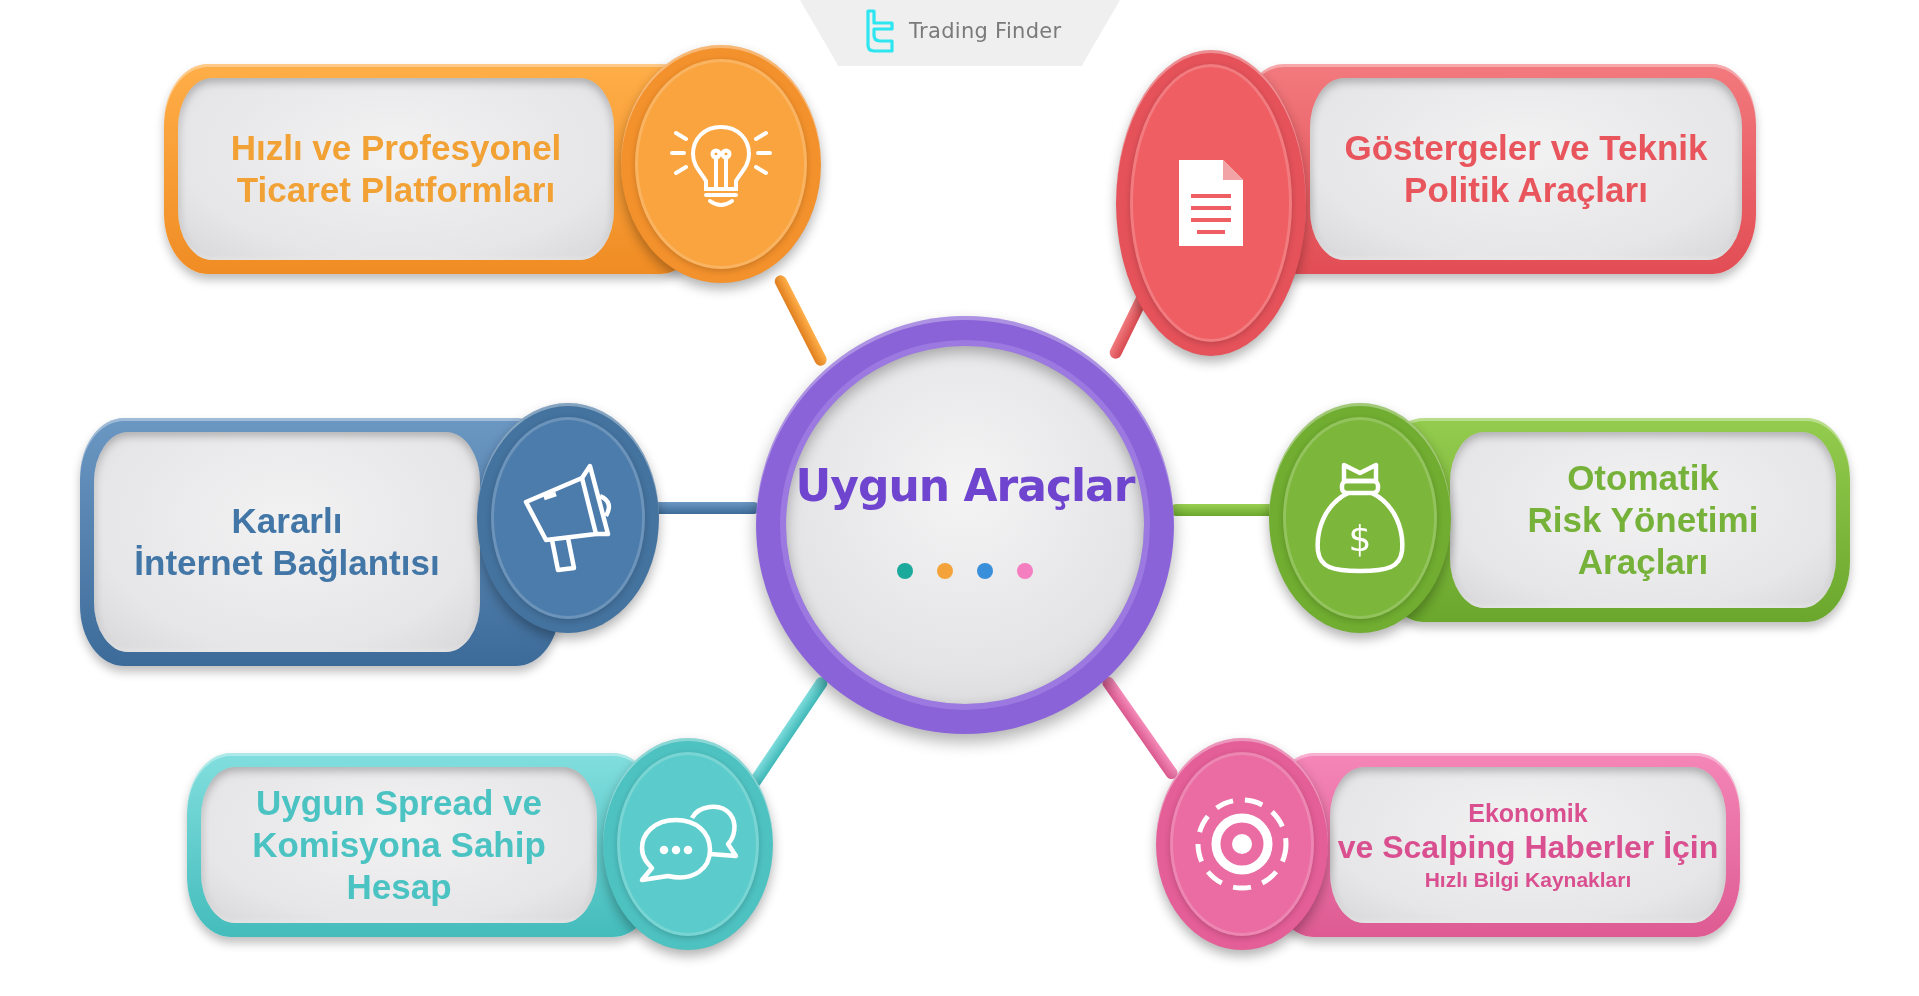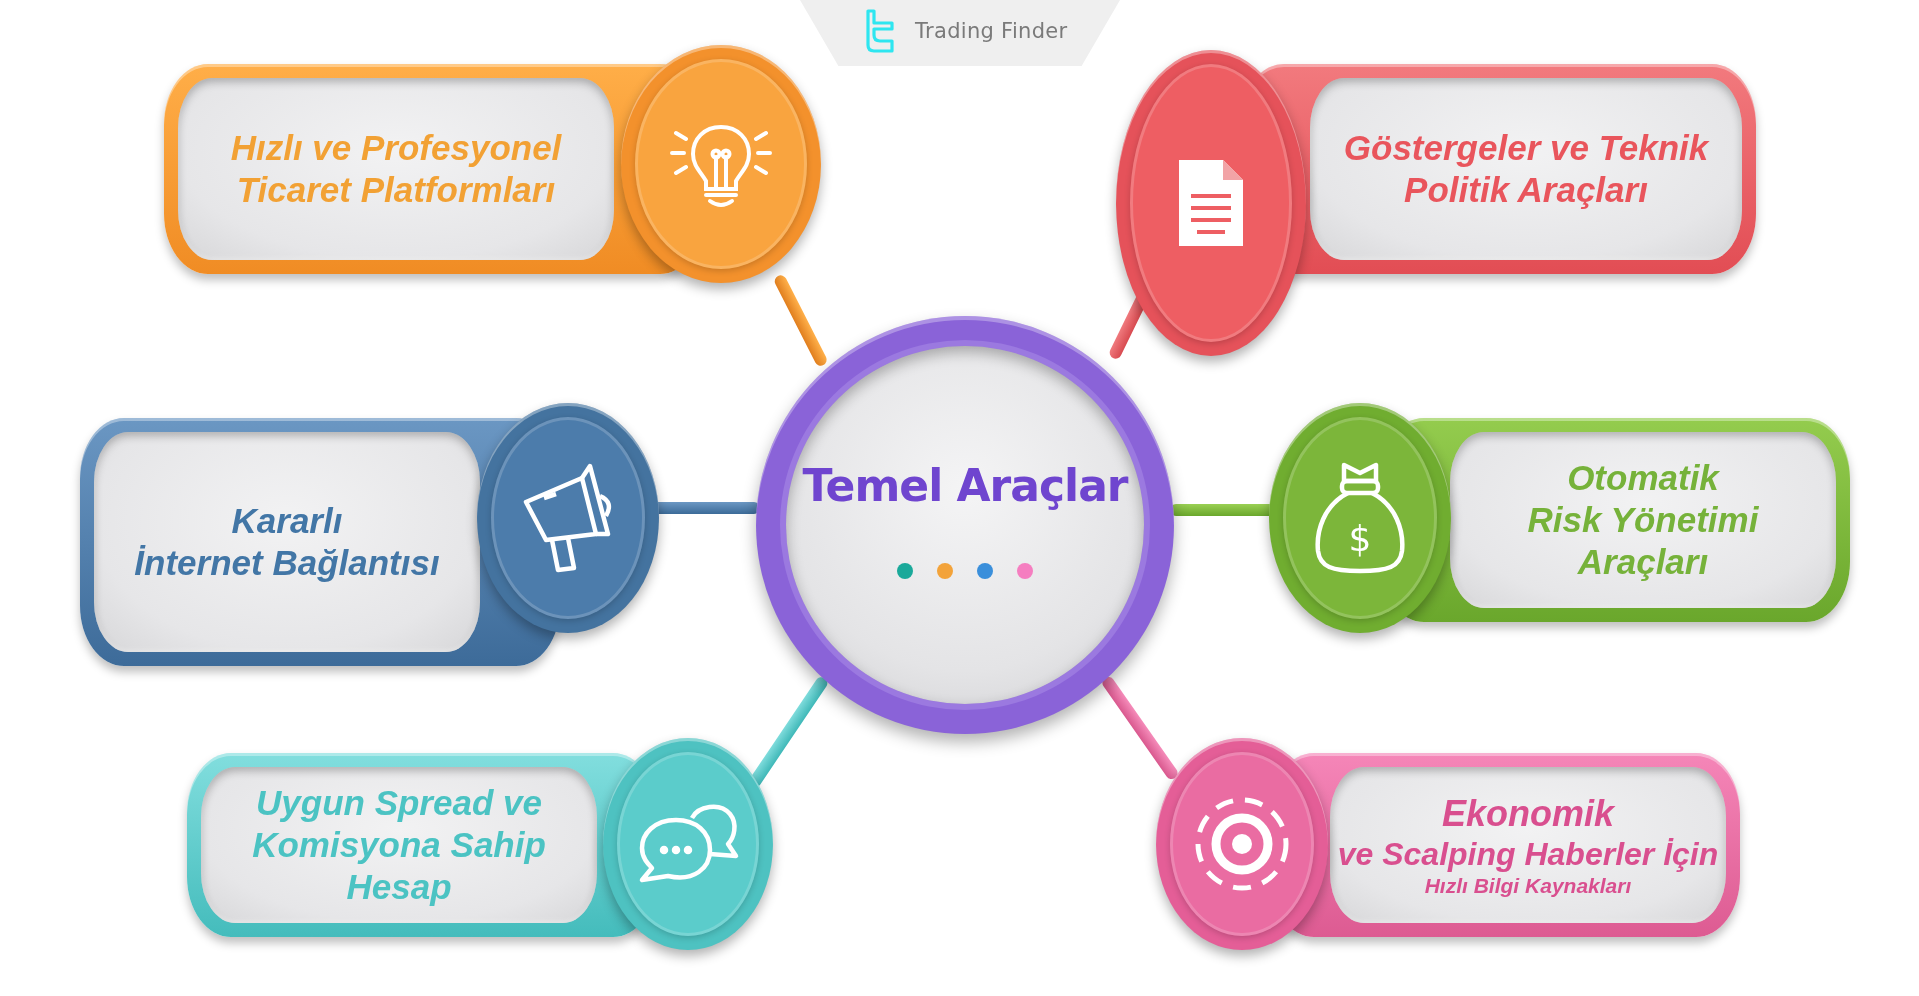--- a/index.html
+++ b/index.html
@@ -1,29 +1,29 @@
 <!DOCTYPE html>
 <html><head>
 <meta charset="utf-8">
 <style>
   html, body { margin:0; padding:0; background:#ffffff; }
   body { width:1919px; height:996px; position:relative; overflow:hidden; font-family:"Liberation Sans", sans-serif; }
   .abs { position:absolute; }
   .tab { left:800px; top:0; width:320px; height:66px; background:#efefef;
          clip-path: polygon(0 0, 100% 0, 88% 100%, 12% 100%); border-bottom-left-radius:20px; border-bottom-right-radius:20px; }
-  .brand { left:865px; top:8px; height:46px; display:flex; align-items:center; gap:20px; }
+  .brand { left:865px; top:8px; height:46px; display:flex; align-items:center; gap:14px; }
   .brand-text { font-family:"DejaVu Sans", sans-serif; font-size:21px; color:#7a7a7a; letter-spacing:0.3px; }
   .connector { position:absolute; height:12px; border-radius:6px; transform-origin:0 50%; }
   .panel { position:absolute; border-radius:44px / 60px; box-sizing:border-box;
            box-shadow: 0 6px 10px rgba(0,0,0,0.25), inset 0 3px 0 rgba(255,255,255,0.35); }
   .panel-inner { position:absolute; left:14px; right:14px; top:14px; bottom:14px; border-radius:34px / 50px;
            background: radial-gradient(ellipse at 50% 40%, #f2f2f3 0%, #e6e6e8 70%, #d6d6d8 100%);
            box-shadow: inset 0 4px 8px rgba(0,0,0,0.25), inset 0 -2px 4px rgba(255,255,255,0.6);
            display:flex; flex-direction:column; align-items:center; justify-content:center; text-align:center; }
-  .panel-text { font-family:"Liberation Sans", sans-serif; font-weight:bold; font-size:35px; line-height:1.2;font-style:italic; }
+  .panel-text { font-family:"Liberation Sans", sans-serif; font-weight:bold; font-size:35px; line-height:1.2; }
   .badge { position:absolute; border-radius:50%; box-sizing:border-box;
            box-shadow: 0 6px 12px rgba(0,0,0,0.3), inset 0 3px 0 rgba(255,255,255,0.35);
            display:flex; align-items:center; justify-content:center; }
   .badge-inner { position:absolute; left:14px; right:14px; top:14px; bottom:14px; border-radius:50%;
            box-shadow: inset 0 0 0 3px rgba(255,255,255,0.18), 0 2px 6px rgba(0,0,0,0.18); }
   .badge svg { position:relative; z-index:2; }
   .center-ring { left:756px; top:316px; width:418px; height:418px; border-radius:50%;
            background:#8a63d8; box-shadow: 0 8px 16px rgba(0,0,0,0.3), inset 0 4px 0 rgba(255,255,255,0.3); }
   .center-inner { position:absolute; left:30px; top:30px; right:30px; bottom:30px; border-radius:50%;
            background: radial-gradient(circle at 50% 40%, #f4f4f5 0%, #e4e4e6 65%, #cfcfd2 100%);
@@ -131,37 +131,37 @@
     <path d="M56 16 C62 4 84 0 94 12 C102 22 98 36 92 42 L100 54 L74 52"></path>
     <path d="M40 18 C18 18 6 32 6 46 C6 56 12 62 16 66 L6 78 L32 74 C58 80 74 66 74 48 C74 30 60 18 40 18 Z"></path>
     <circle cx="28" cy="48" r="2" fill="#fff"></circle>
       <circle cx="40" cy="48" r="2" fill="#fff"></circle>
       <circle cx="52" cy="48" r="2" fill="#fff"></circle>
   </svg>
 </div>
 
 <div class="panel" style="left:1270px;top:753px;width:470px;height:184px;background:linear-gradient(#f586b8,#dd5b92);">
   <div class="panel-inner" style="left:60px;">
-    <span class="panel-text" style="color:#d94f8f;font-size:36px;">Ekonomik</span>
+    <span class="panel-text" style="color:#d94f8f;font-size:25px;">Ekonomik</span>
     <span class="panel-text" style="color:#d94f8f;font-size:32px;">ve Scalping Haberler İçin</span>
     <span class="panel-text" style="color:#d94f8f;font-size:21px;">Hızlı Bilgi Kaynakları</span>
   </div>
 </div>
 <div class="badge" style="left:1156px;top:738px;width:172px;height:212px;background:#e45e97;">
   <div class="badge-inner" style="background:#ea6ca2;"></div>
   <svg width="100" height="100" viewBox="0 0 100 100" fill="none" stroke="#fff">
     <circle cx="50" cy="50" r="44" stroke-width="5" stroke-dasharray="18 12"></circle>
     <circle cx="50" cy="50" r="26" stroke-width="9"></circle>
     <circle cx="50" cy="50" r="10" fill="#fff" stroke="none"></circle>
   </svg>
 </div>
 
 <div class="abs center-ring">
   <div class="center-inner">
-    <div class="center-title">Temel Araçlar</div>
+    <div class="center-title">Uygun Araçlar</div>
     <div class="dots">
       <span class="dot" style="background:#1aa99a;"></span>
       <span class="dot" style="background:#f3a33a;"></span>
       <span class="dot" style="background:#3a8fdb;"></span>
       <span class="dot" style="background:#f57ec0;"></span>
     </div>
   </div>
 </div>
 
 </body></html>

